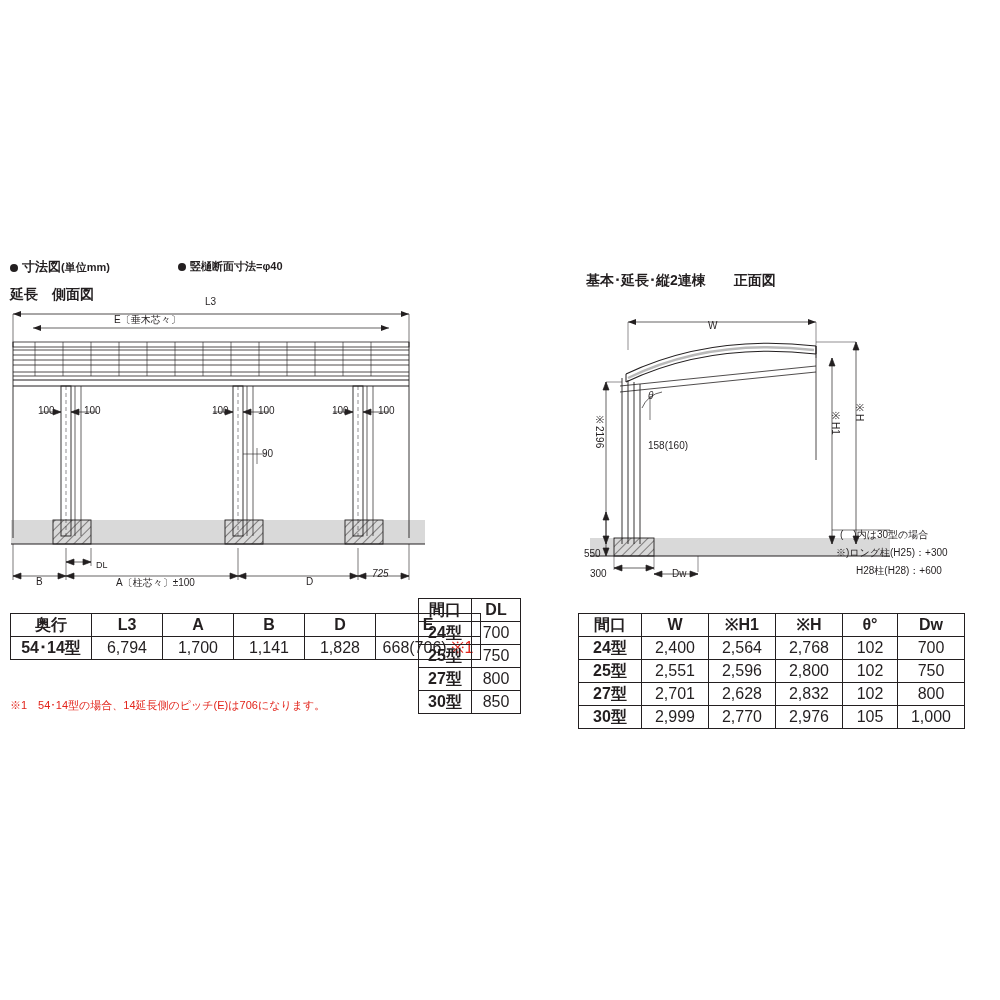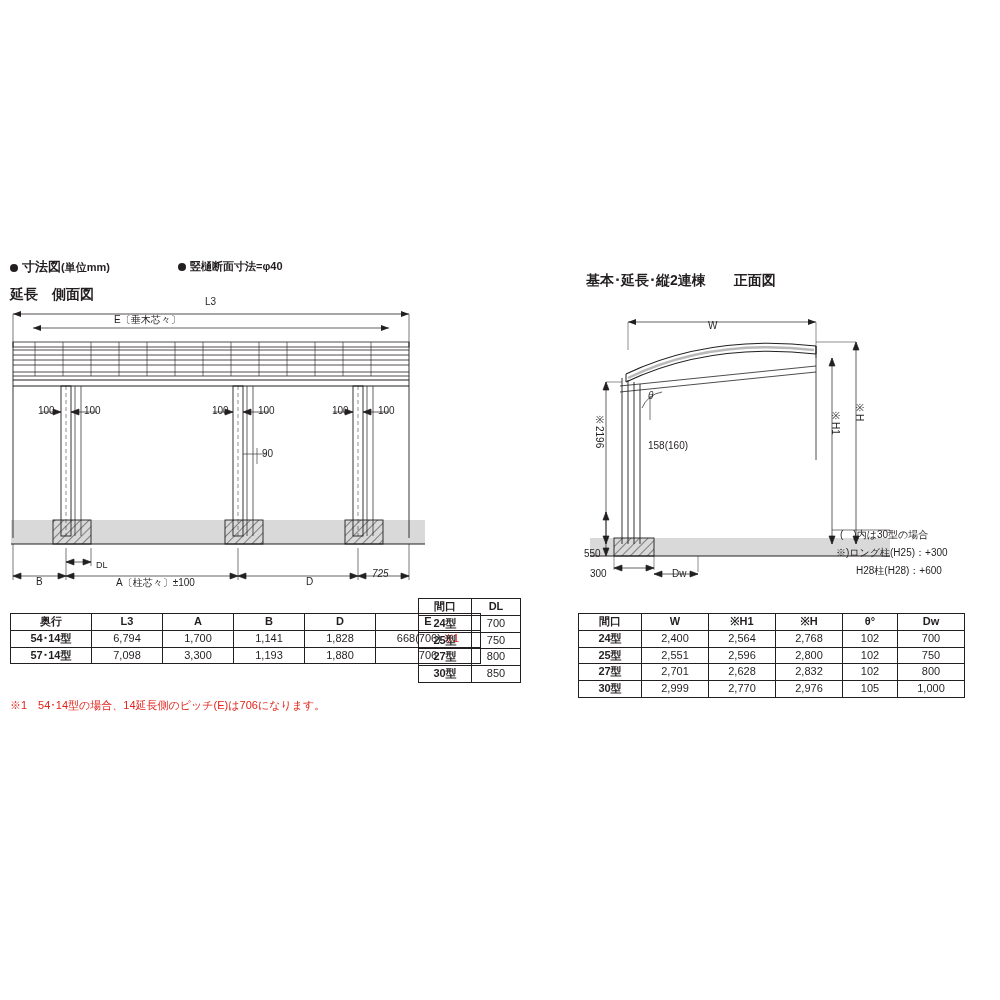--- a/index.html
+++ b/index.html
@@ -17,21 +17,21 @@
   .hd{position:absolute;font-size:13px;font-weight:bold;white-space:nowrap;}
   .hd .bullet{display:inline-block;width:8px;height:8px;border-radius:50%;background:#231f20;margin-right:4px;vertical-align:middle;}
   .hd small{font-weight:bold;font-size:11px;}
 
   .lbl{position:absolute;font-size:11px;white-space:nowrap;color:#231f20;}
   .lbl.sm{font-size:10px;}
   .lbl.xs{font-size:9px;}
   .vert{writing-mode:vertical-rl;text-orientation:mixed;}
 
   
-  table.t{position:absolute;border-collapse:collapse;font-size:11px;}
+  table.t{position:absolute;border-collapse:collapse;font-size:16px;}
   table.t th,table.t td{
     border:1px solid #231f20;
     padding:1px 4px;
     text-align:center;
     font-weight:normal;
     line-height:1.25;
     white-space:nowrap;
   }
   table.t th{font-weight:bold;}
   .note{position:absolute;font-size:11px;color:#e2231a;white-space:nowrap;}
@@ -300,28 +300,20 @@
       </thead>
       <tbody>
         <tr>
           <td style="font-weight: bold;">54･14型</td>
           <td>6,794</td>
           <td>1,700</td>
           <td>1,141</td>
           <td>1,828</td>
           <td>668(706) <span class="red">※1</span></td>
         </tr>
-        <tr>
-          <td style="font-weight: bold;">57･14型</td>
-          <td>7,098</td>
-          <td>3,300</td>
-          <td>1,193</td>
-          <td>1,880</td>
-          <td>706</td>
-        </tr>
       </tbody>
     </table>
   <table class="t" id="tbl-small" style="left:418px;top:598px;">
       <thead>
         <tr>
           <th style="width: 44px;">間口</th>
           <th style="width: 40px;">DL</th>
         </tr>
       </thead>
       <tbody>

